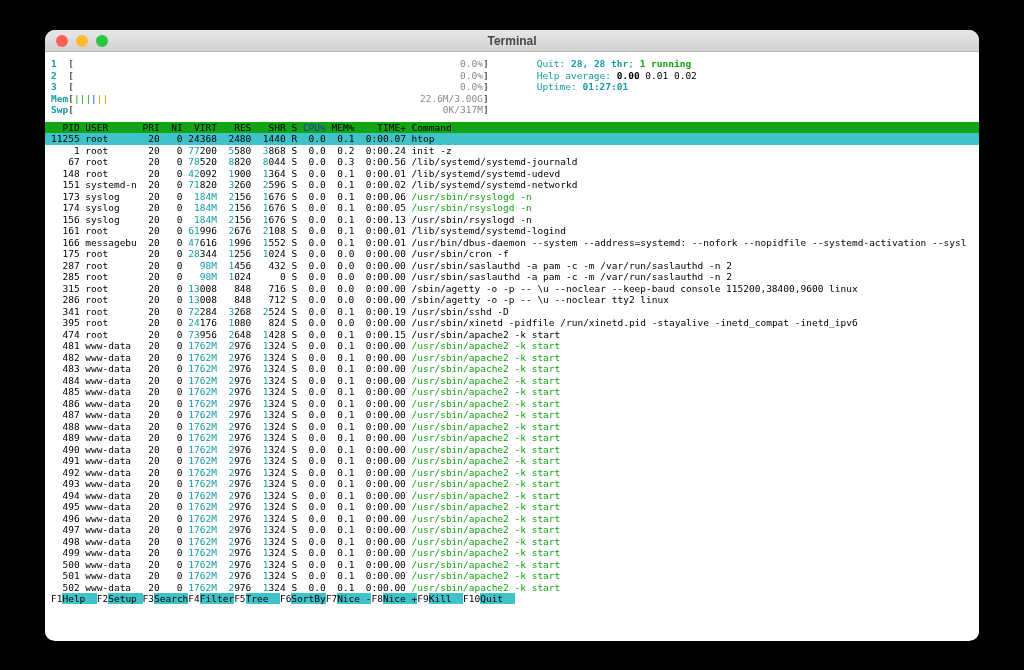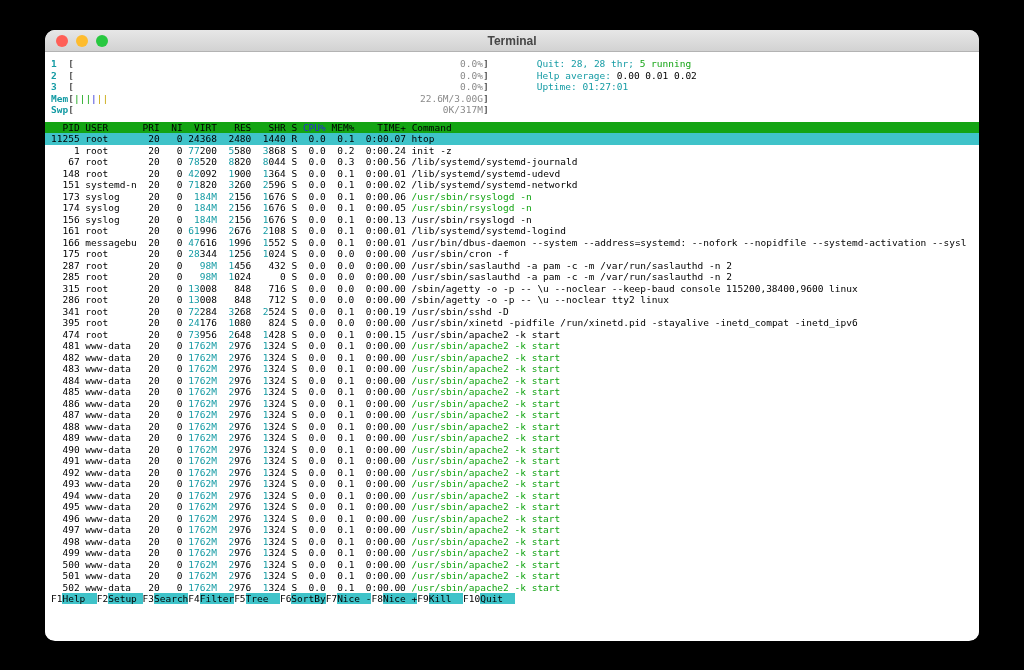--- a/index.html
+++ b/index.html
@@ -24,21 +24,21 @@
   .line{white-space:pre;padding-left:6px;height:11.5px}
   .meters{position:relative;margin-bottom:6px}
   .meters-right{position:absolute;left:52%;top:0}
   .meter{display:flex;width:47.5%}
   .fill{flex:1 1 auto}
   .meter .cyan{font-weight:bold}
   .cyan{color:var(--cyan)}
   .green{color:var(--green)}
   .gray{color:var(--gray)}
   .blue{color:var(--blue)}
-  .b{font-weight:normal}
+  .b{font-weight:bold}
   .bar-green{color:var(--green)}
   .bar-blue{color:var(--blue)}
   .bar-yellow{color:var(--yellow)}
   .thead{background:var(--green);color:#000}
   .row.selected{background:var(--cyan-bg)}
   .row.selected span{color:#000}
   .fkey-key{color:#000}
   .fkey-label{background:var(--cyan-bg);color:#000}
 </style>
 </head>
@@ -57,21 +57,21 @@
     <div class="terminal">
       <div class="meters">
         <div id="meters-left">
             <div class="line meter"><span class="cyan">1  </span><span>[</span><span class="fill"></span><span class="gray">0.0%</span><span>]</span></div>
             <div class="line meter"><span class="cyan">2  </span><span>[</span><span class="fill"></span><span class="gray">0.0%</span><span>]</span></div>
             <div class="line meter"><span class="cyan">3  </span><span>[</span><span class="fill"></span><span class="gray">0.0%</span><span>]</span></div>
             <div class="line meter"><span class="cyan">Mem</span><span>[</span><span class="bar-green">|</span><span class="bar-green">|</span><span class="bar-green">|</span><span class="bar-blue">|</span><span class="bar-yellow">|</span><span class="bar-yellow">|</span><span class="fill"></span><span class="gray">22.6M/3.00G</span><span>]</span></div>
             <div class="line meter"><span class="cyan">Swp</span><span>[</span><span class="fill"></span><span class="gray">0K/317M</span><span>]</span></div>
           </div>
         <div class="meters-right" id="meters-right">
-            <div class="line"><span class="cyan">Quit: </span><span class="cyan b">28, 28 thr</span><span class="cyan">; </span><span class="green b">5 running</span></div>
+            <div class="line"><span class="cyan">Quit: </span><span class="cyan b">28, 28 thr</span><span class="cyan">; </span><span class="green b">1 running</span></div>
             <div class="line"><span class="cyan">Help average: </span><span class="b">0.00 </span><span>0.01 0.02</span></div>
             <div class="line"><span class="cyan">Uptime: </span><span class="cyan b">01:27:01</span></div>
           </div>
       </div>
       <div>
         <div class="line thead" id="thead"><span>  PID</span><span> </span><span>USER     </span><span> </span><span>PRI</span><span> </span><span> NI</span><span> </span><span> VIRT</span><span> </span><span>  RES</span><span> </span><span>  SHR</span><span> </span><span>S</span><span> </span><span class="blue">CPU%</span><span> </span><span>MEM%</span><span> </span><span>   TIME+</span><span> </span><span>Command</span></div>
         <div id="tbody">
             <div class="line row selected"><span>11255 </span><span>root      </span><span> 20 </span><span>  0 </span><span class="cyan">24</span><span>368</span><span> </span><span> </span><span class="cyan">2</span><span>480</span><span> </span><span> </span><span class="cyan">1</span><span>440</span><span> </span><span>R </span><span> 0.0 </span><span> 0.1 </span><span> 0:00.07 </span><span>htop</span></div>
             <div class="line row"><span>    1 </span><span>root      </span><span> 20 </span><span>  0 </span><span class="cyan">77</span><span>200</span><span> </span><span> </span><span class="cyan">5</span><span>580</span><span> </span><span> </span><span class="cyan">3</span><span>868</span><span> </span><span>S </span><span> 0.0 </span><span> 0.2 </span><span> 0:00.24 </span><span>init -z</span></div>
             <div class="line row"><span>   67 </span><span>root      </span><span> 20 </span><span>  0 </span><span class="cyan">78</span><span>520</span><span> </span><span> </span><span class="cyan">8</span><span>820</span><span> </span><span> </span><span class="cyan">8</span><span>044</span><span> </span><span>S </span><span> 0.0 </span><span> 0.3 </span><span> 0:00.56 </span><span>/lib/systemd/systemd-journald</span></div>

